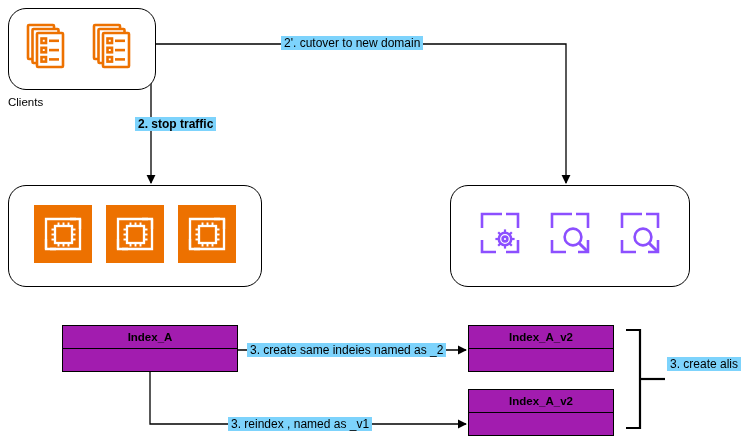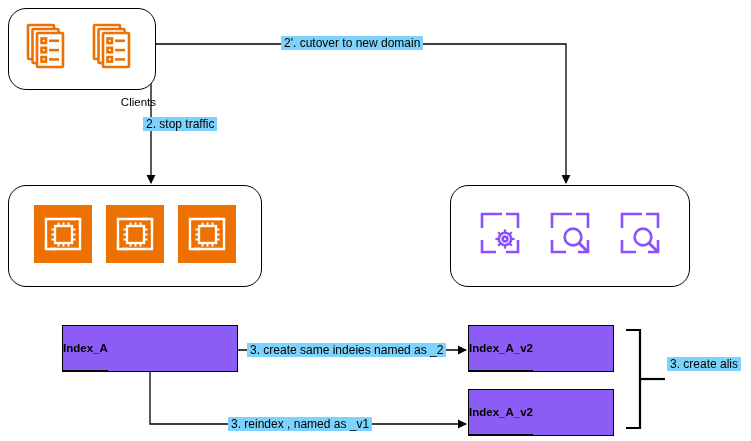--- a/index.html
+++ b/index.html
@@ -42,44 +42,44 @@
   }
   .icon-row {
     display: flex;
     align-items: center;
     justify-content: center;
   }
 
   
   .node-caption {
     position: absolute;
-    text-align: right;
+    text-align: left;
     font-size: 11.5px;
     color: #000000;
     white-space: nowrap;
   }
 
   
   .edge-label {
     position: absolute;
     font-size: 12px;
     color: #000000;
     background: #7dd3fc;
     padding: 0 3px;
     white-space: nowrap;
   }
 
   
   .index-table {
     position: absolute;
     border: 1.6px solid #000000;
-    background: #8b5cf6;
+    background: #a21caf;
     box-sizing: border-box;
     display: flex;
-    flex-direction: row;
+    flex-direction: column;
   }
   .index-head {
     flex: 0 0 22px;
     border-bottom: 1.6px solid #000000;
     display: flex;
     align-items: center;
     justify-content: center;
     font-size: 11.5px;
     font-weight: bold;
     color: #000000;
@@ -309,21 +309,21 @@
     <div class="index-body"></div>
   </div>
 
   <div class="index-table" style="left:468px; top:389px; width:146px; height:47px;">
     <div class="index-head">Index_A_v2</div>
     <div class="index-body"></div>
   </div>
 
   <div class="edge-label" style="left:281px; top:36px;">2'. cutover to new domain</div>
 
-  <div class="edge-label" style="left:143px; top:117px;">2. stop traffic</div>
+  <div class="edge-label" style="left:135px; top:117px;font-weight:bold;">2. stop traffic</div>
 
   <div class="edge-label" style="left:247px; top:343px;">3. create same indeies named as _2</div>
 
   <div class="edge-label" style="left:228px; top:417px;">3. reindex , named as _v1</div>
 
   <div class="edge-label" style="left:667px; top:357px;">3. create alis</div>
 
 </div>
 
 </body></html>

